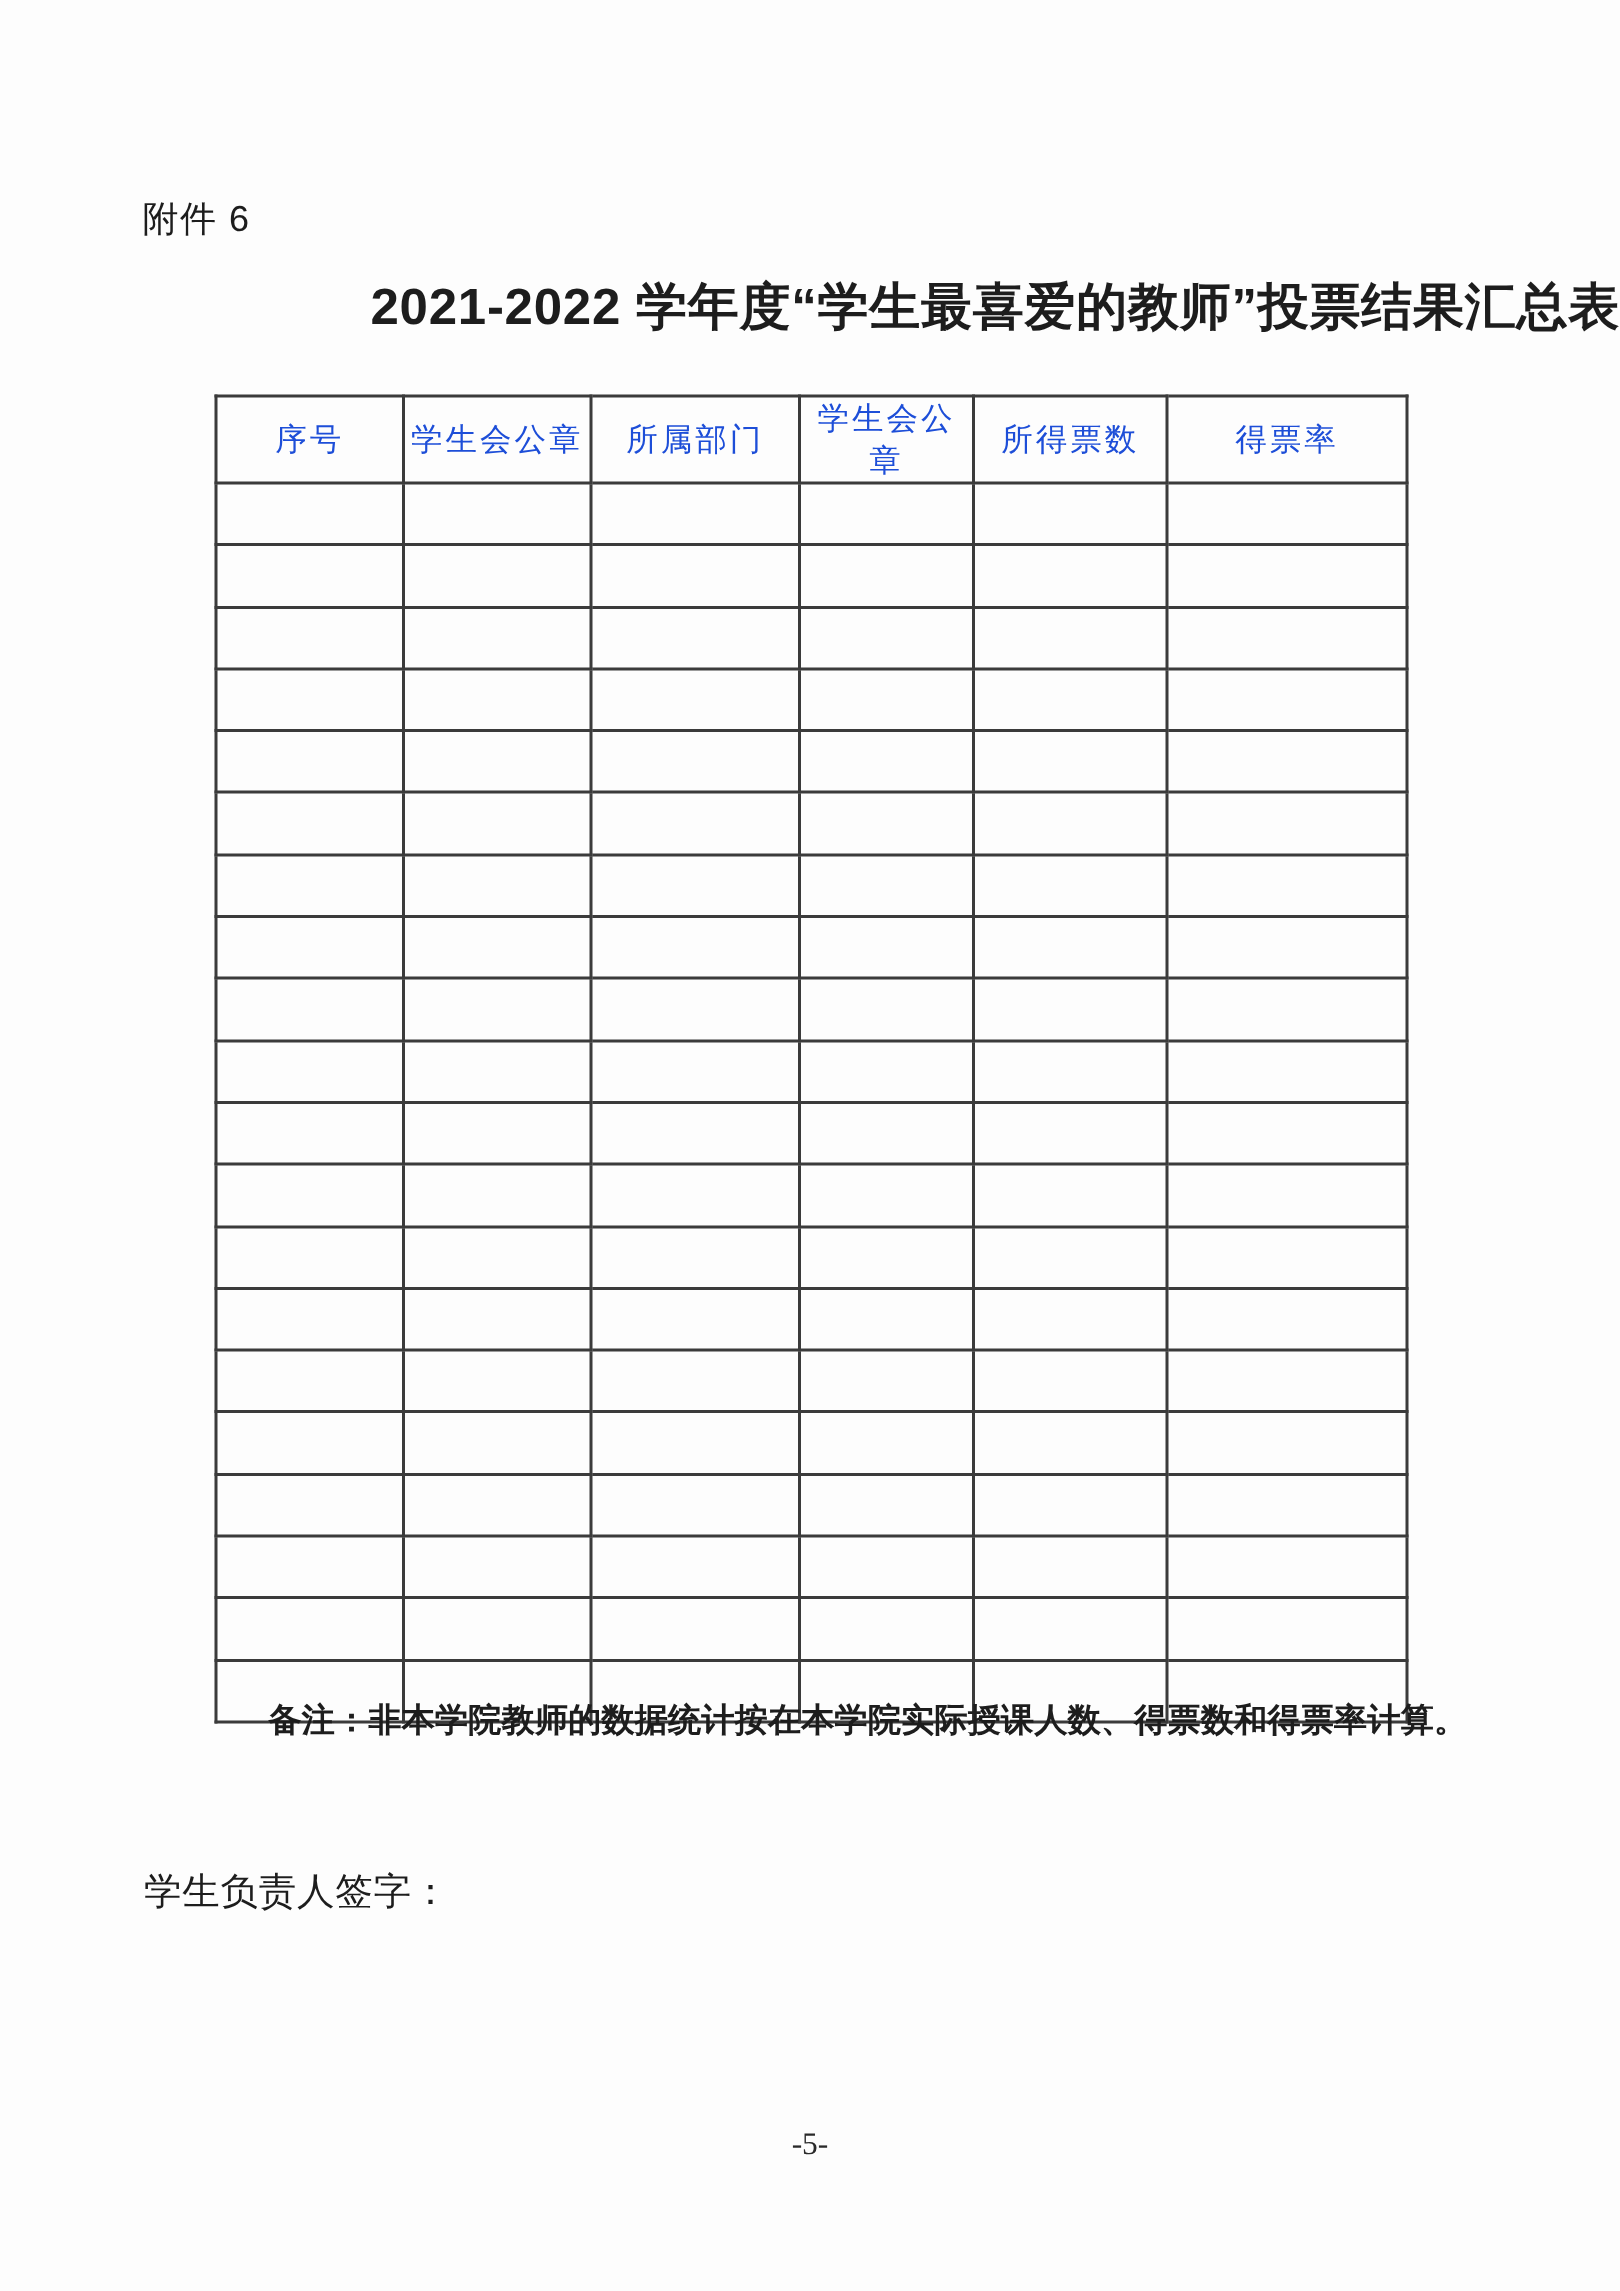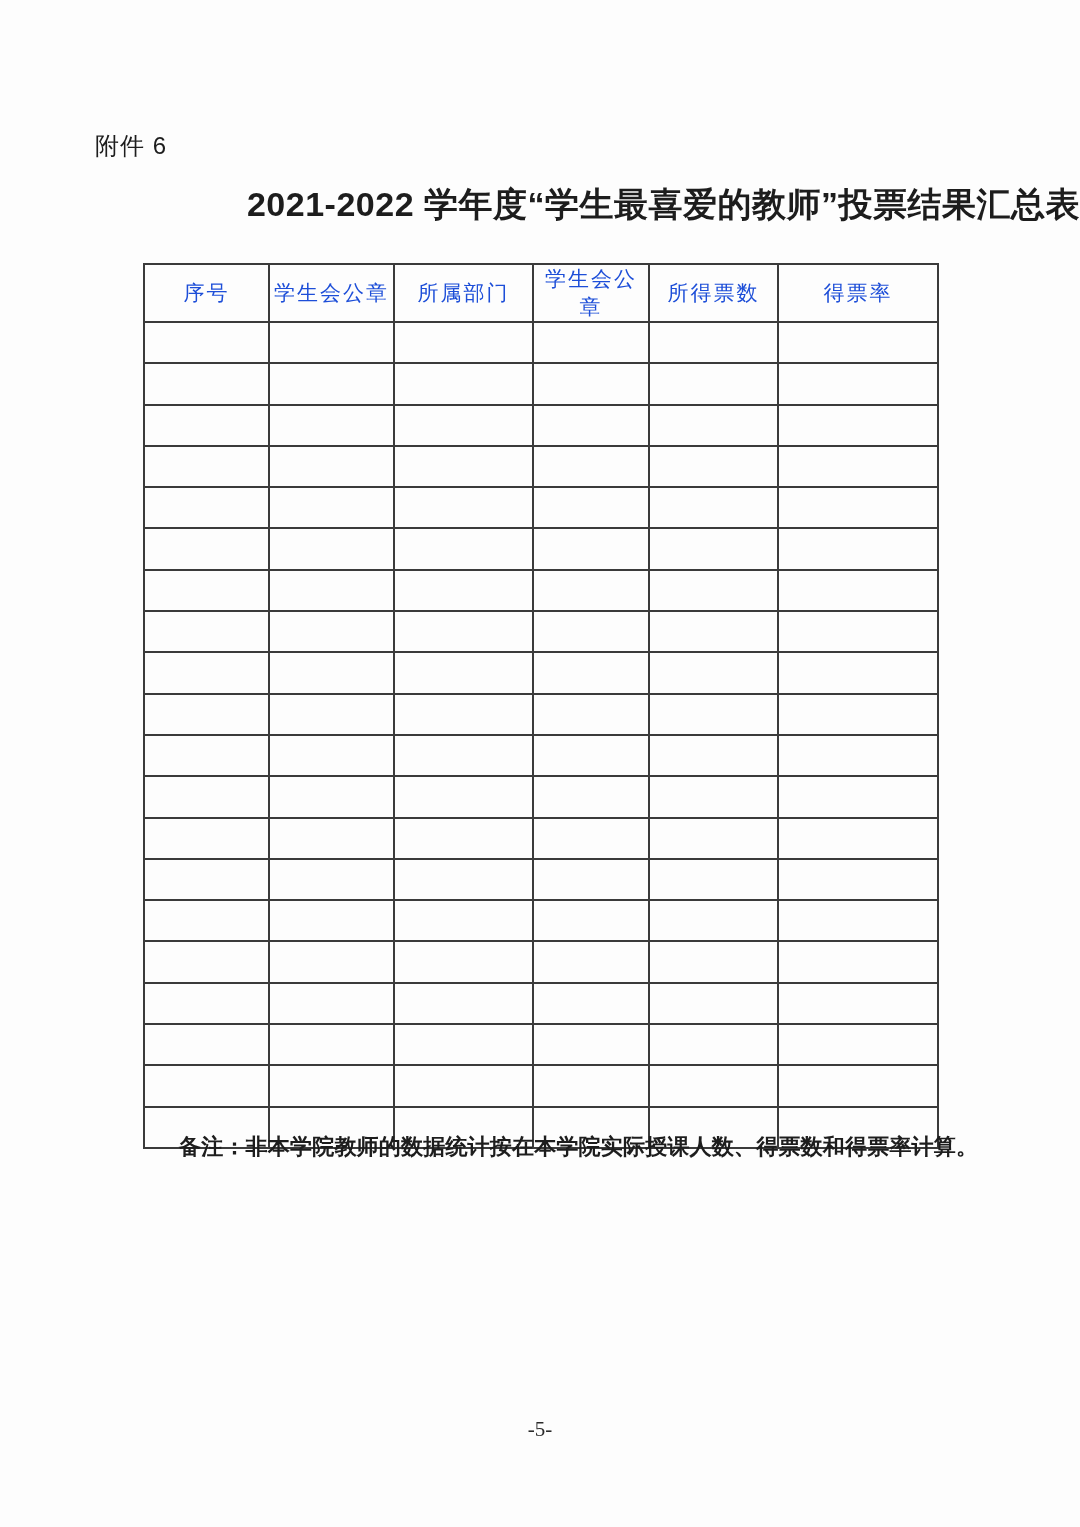--- a/index.html
+++ b/index.html
@@ -286,17 +286,18 @@
           <td></td>
           <td></td>
           <td></td>
           <td></td>
         </tr>
       </tbody>
   </table>
 
   <div class="footnote">备注：非本学院教师的数据统计按在本学院实际授课人数、得票数和得票率计算。</div>
 
+  <div class="signature student">学生负责人签字：</div>
 
 
   <div class="page-number">-5-</div>
 
 </div>
 
 </body></html>

